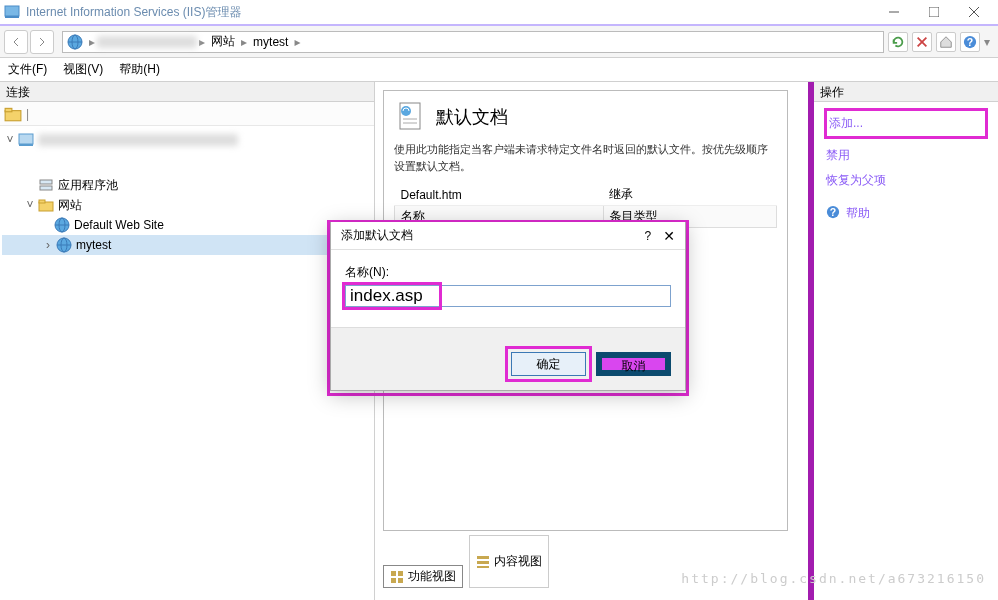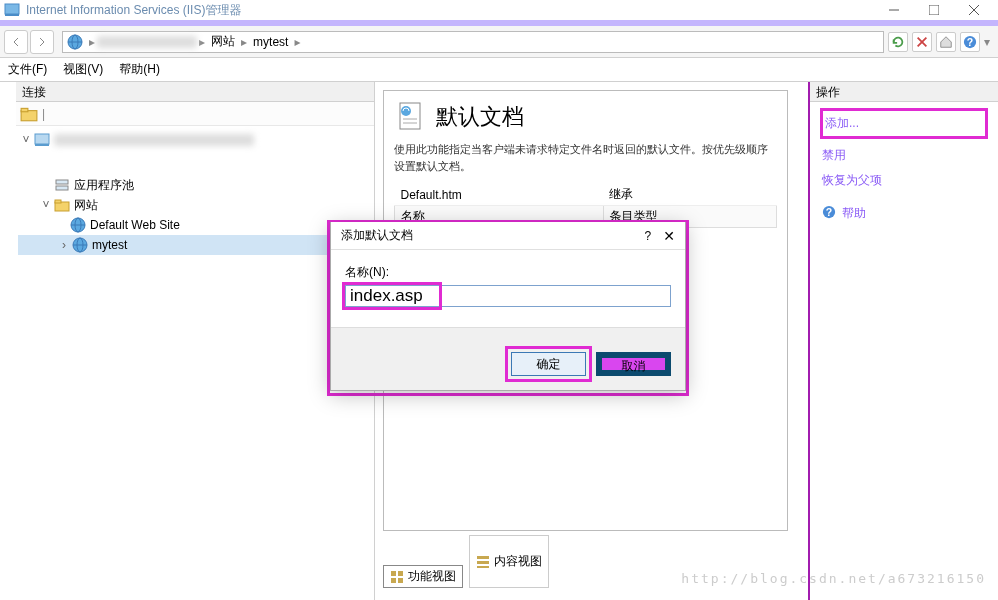--- a/index.html
+++ b/index.html
@@ -1,18 +1,18 @@
 <!DOCTYPE html>
 <html><head>
   <meta charset="utf-8">
   <style>
     * { margin: 0; padding: 0; box-sizing: border-box; font-family: "Microsoft YaHei", Arial, sans-serif; font-size: 12px; }
     body { width: 998px; height: 600px; background: #fff; overflow: hidden; position: relative; }
     
-    .titlebar { height: 26px; background: #fff; border-bottom: 6px solid #c4b5fd; display: flex; align-items: center; padding: 0 4px; }
+    .titlebar { height: 26px; background: #fff; border-bottom: 2px solid #c4b5fd; display: flex; align-items: center; padding: 0 4px; }
     .titlebar-icon { width: 16px; height: 16px; margin-right: 6px; }
     .titlebar-text { color: #6b8caf; font-size: 12px; flex: 1; }
     .win-controls { display: flex; }
     .win-btn { width: 40px; height: 22px; display: flex; align-items: center; justify-content: center; color: #888; cursor: pointer; }
     .win-btn svg { width: 10px; height: 10px; }
     
     .navbar { height: 32px; background: #f5f5f5; border-bottom: 1px solid #d0d0d0; display: flex; align-items: center; padding: 0 4px; }
     .nav-arrows { display: flex; gap: 2px; margin-right: 8px; }
     .nav-arrow { width: 24px; height: 24px; border: 1px solid #ccc; border-radius: 3px; background: #fff; display: flex; align-items: center; justify-content: center; cursor: pointer; }
     .breadcrumb-bar { flex: 1; height: 22px; border: 1px solid #bbb; background: #fff; display: flex; align-items: center; padding: 0 4px; margin-right: 4px; }
@@ -21,46 +21,46 @@
     .bc-sep { color: #888; margin: 0 2px; }
     .blurred { filter: blur(3px); background: #ddd; height: 12px; width: 100px; border-radius: 2px; }
     .nav-icons { display: flex; gap: 4px; margin-right: 4px; }
     .nav-ic { width: 20px; height: 20px; border: 1px solid #ccc; border-radius: 2px; display: flex; align-items: center; justify-content: center; background: #fff; cursor: pointer; }
     
     .menubar { height: 24px; border-bottom: 1px solid #d0d0d0; display: flex; align-items: center; padding: 0 8px; gap: 16px; }
     .menu-item { cursor: pointer; }
     
     .main { display: flex; height: 518px; }
     
-    .left-panel { width: 375px; border-right: 1px solid #d0d0d0; display: flex; flex-direction: column; padding-left: 16px; }
+    .left-panel { width: 375px; border-right: 1px solid #d0d0d0; display: flex; flex-direction: column; }
     .panel-header { height: 20px; background: #f0f0f0; border-bottom: 1px solid #d0d0d0; padding: 2px 6px; font-weight: normal; }
     .toolbar-sm { height: 24px; background: #fcfcfc; border-bottom: 1px solid #e8e8e8; display: flex; align-items: center; padding: 0 4px; gap: 4px; }
     .tb-ic { width: 18px; height: 18px; cursor: pointer; }
     .tree { padding: 4px 2px; flex: 1; overflow: auto; }
     .tree-row { display: flex; align-items: center; height: 20px; padding: 1px 0; cursor: pointer; }
     .expander { width: 12px; height: 12px; display: flex; align-items: center; justify-content: center; margin-right: 2px; color: #666; }
     .tree-ic { width: 16px; height: 16px; margin-right: 4px; }
     .tree-label { white-space: nowrap; }
     .selected { background: #d0e4f5; }
     
     .center-panel { flex: 1; display: flex; flex-direction: column; padding: 8px; }
     .content-box { flex: 1; border: 1px solid #bbb; padding: 10px; overflow: hidden; position: relative; }
     .page-title-row { display: flex; align-items: center; margin-bottom: 8px; }
     .page-icon { width: 32px; height: 32px; margin-right: 10px; }
-    .page-title { font-size: 22px; }
+    .page-title { font-size: 18px; }
     .page-desc { font-size: 11px; color: #333; margin-bottom: 10px; line-height: 1.5; }
     .data-table { width: 100%; border-collapse: collapse; }
     .data-table th { text-align: left; border: 1px solid #ddd; background: #fafafa; padding: 2px 6px; font-weight: normal; font-size: 12px; }
     .data-table td { padding: 2px 6px; border-bottom: 1px solid #eee; font-size: 12px; }
     .view-tabs { display: flex; gap: 6px; padding: 4px 0; }
     .vtab { display: flex; align-items: center; gap: 4px; padding: 2px 6px; border: 1px solid #ccc; background: #fff; cursor: pointer; }
     .vtab.active { border: 1px solid #888; margin-top: 30px; }
     .vtab-ic { width: 14px; height: 14px; }
     
-    .right-panel { width: 190px; border-left: 2px solid #a21caf; margin-left: 12px; }
+    .right-panel { width: 190px; border-left: 6px solid #a21caf; margin-left: 12px; }
     .actions-list { padding: 6px 10px; }
     .action-link { color: #8b5cf6; padding: 4px 2px; cursor: pointer; display: flex; align-items: center; gap: 6px; }
     .highlight-box { border: 3px solid #e02bd2; }
     
     .dialog { position: absolute; width: 356px; border: 1px solid #aaa; background: #fff; box-shadow: 0 4px 20px rgba(0,0,0,0.25); border-top: none; }
     .dialog-outline { position: absolute; border: 3px solid #e02bd2; pointer-events: none; }
     .dlg-title { height: 28px; display: flex; align-items: center; padding: 0 10px; border-bottom: 1px solid #e0e0e0; }
     .dlg-title-text { flex: 1; }
     .dlg-help { margin-right: 12px; cursor: pointer; }
     .dlg-close { cursor: pointer; font-size: 14px; }

